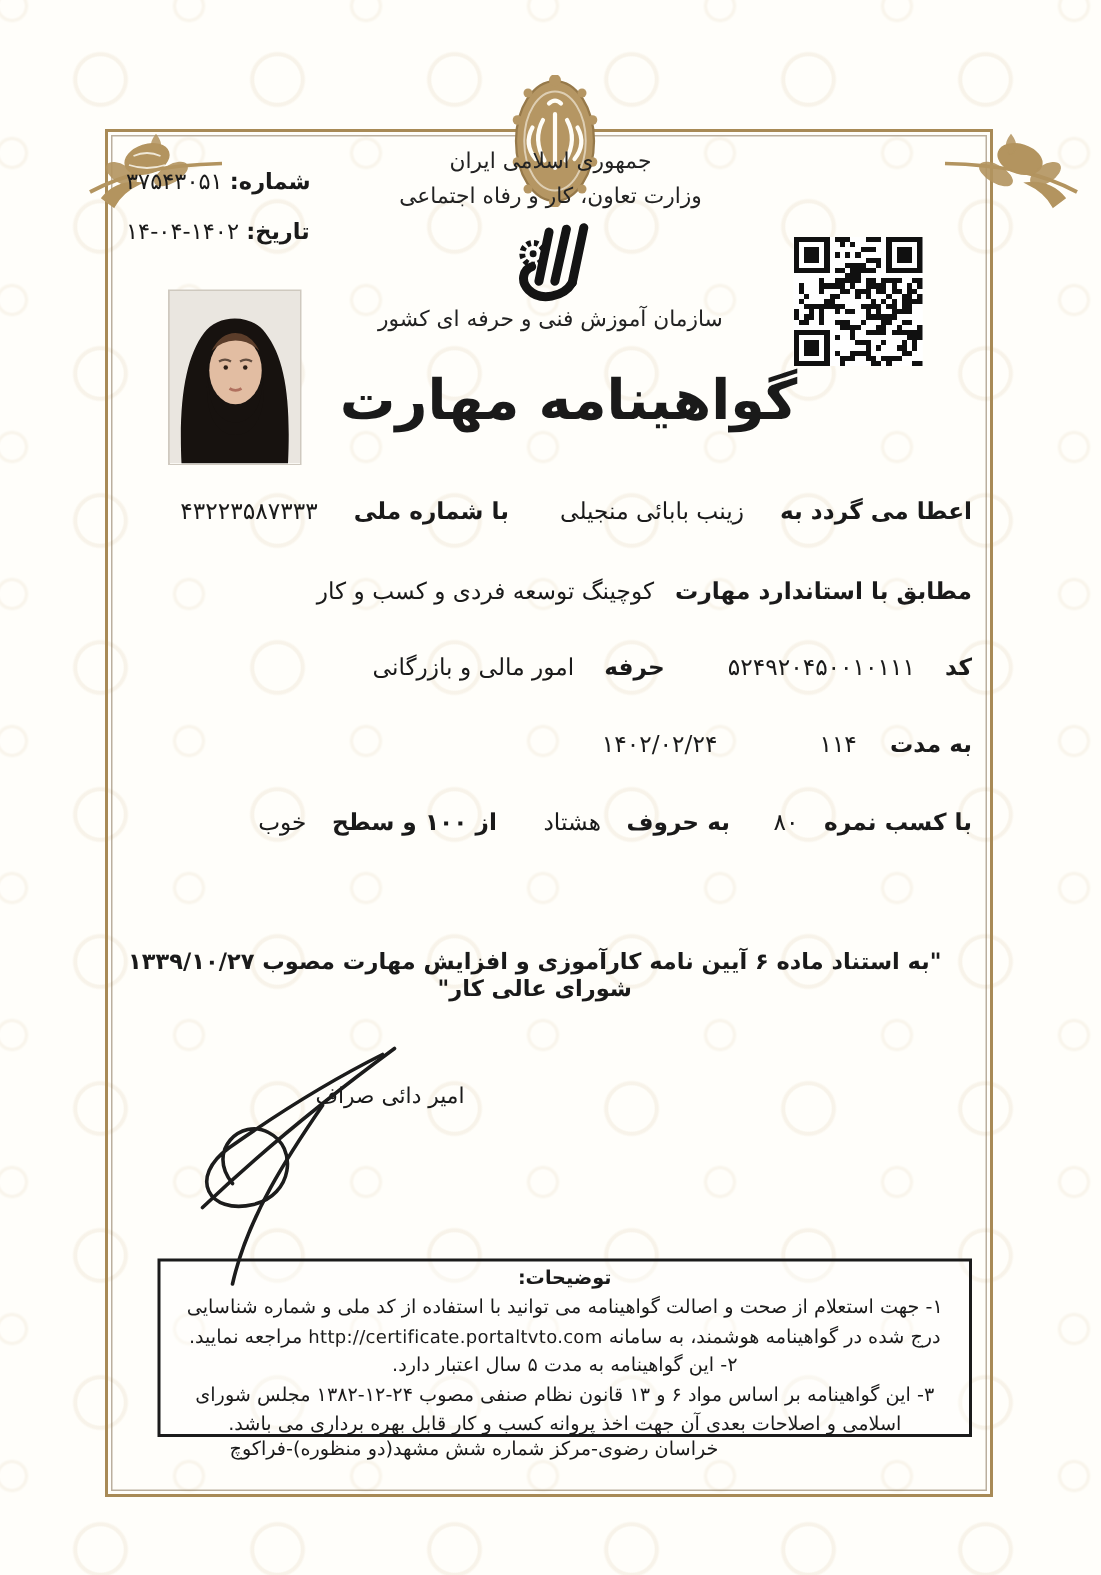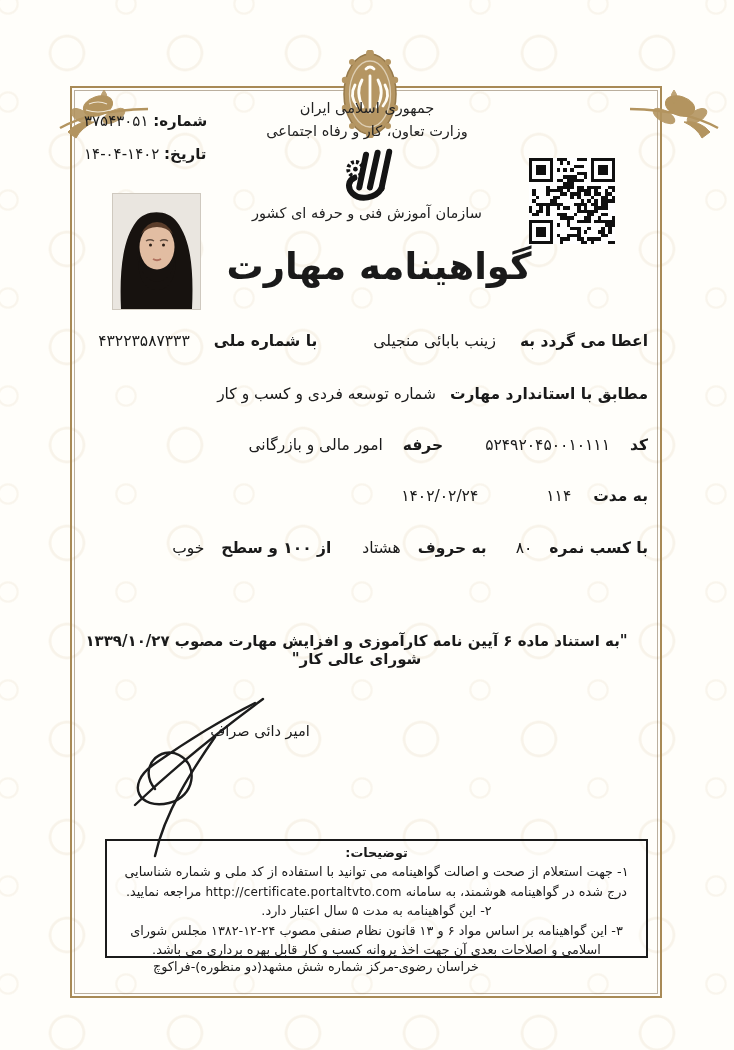--- a/index.html
+++ b/index.html
@@ -446,27 +446,27 @@
       <circle cx="50.5" cy="51" r="1.5" fill="#2c1f17"></circle>
       <path d="M40 65 q4 2.5 8 0" stroke="#b0705e" stroke-width="1.8" fill="none"></path>
     </svg>
   </div>
 
   <h1 class="title">گواهینامه مهارت</h1>
 
   <div class="row" style="top:332px;">
     <span class="b">اعطا می گردد به</span>
     <span>زینب بابائی منجیلی</span>
-    <span class="b" style="margin-right:32px;">با شماره ملی</span>
+    <span class="b" style="margin-right:10px;">با شماره ملی</span>
     <span class="num">۴۳۲۲۳۵۸۷۳۳۳</span>
   </div>
 
   <div class="row" style="top:385px;column-gap:14px;">
     <span class="b">مطابق با استاندارد مهارت</span>
-    <span>شماره توسعه فردی و کسب و کار</span>
+    <span>کوچینگ توسعه فردی و کسب و کار</span>
   </div>
 
   <div class="row" style="top:436px;column-gap:20px;">
     <span class="b">کد</span>
     <span class="num">۵۲۴۹۲۰۴۵۰۰۱۰۱۱۱</span>
     <span class="b" style="margin-right:10px;">حرفه</span>
     <span>امور مالی و بازرگانی</span>
   </div>
 
   <div class="row" style="top:487px;column-gap:22px;">

